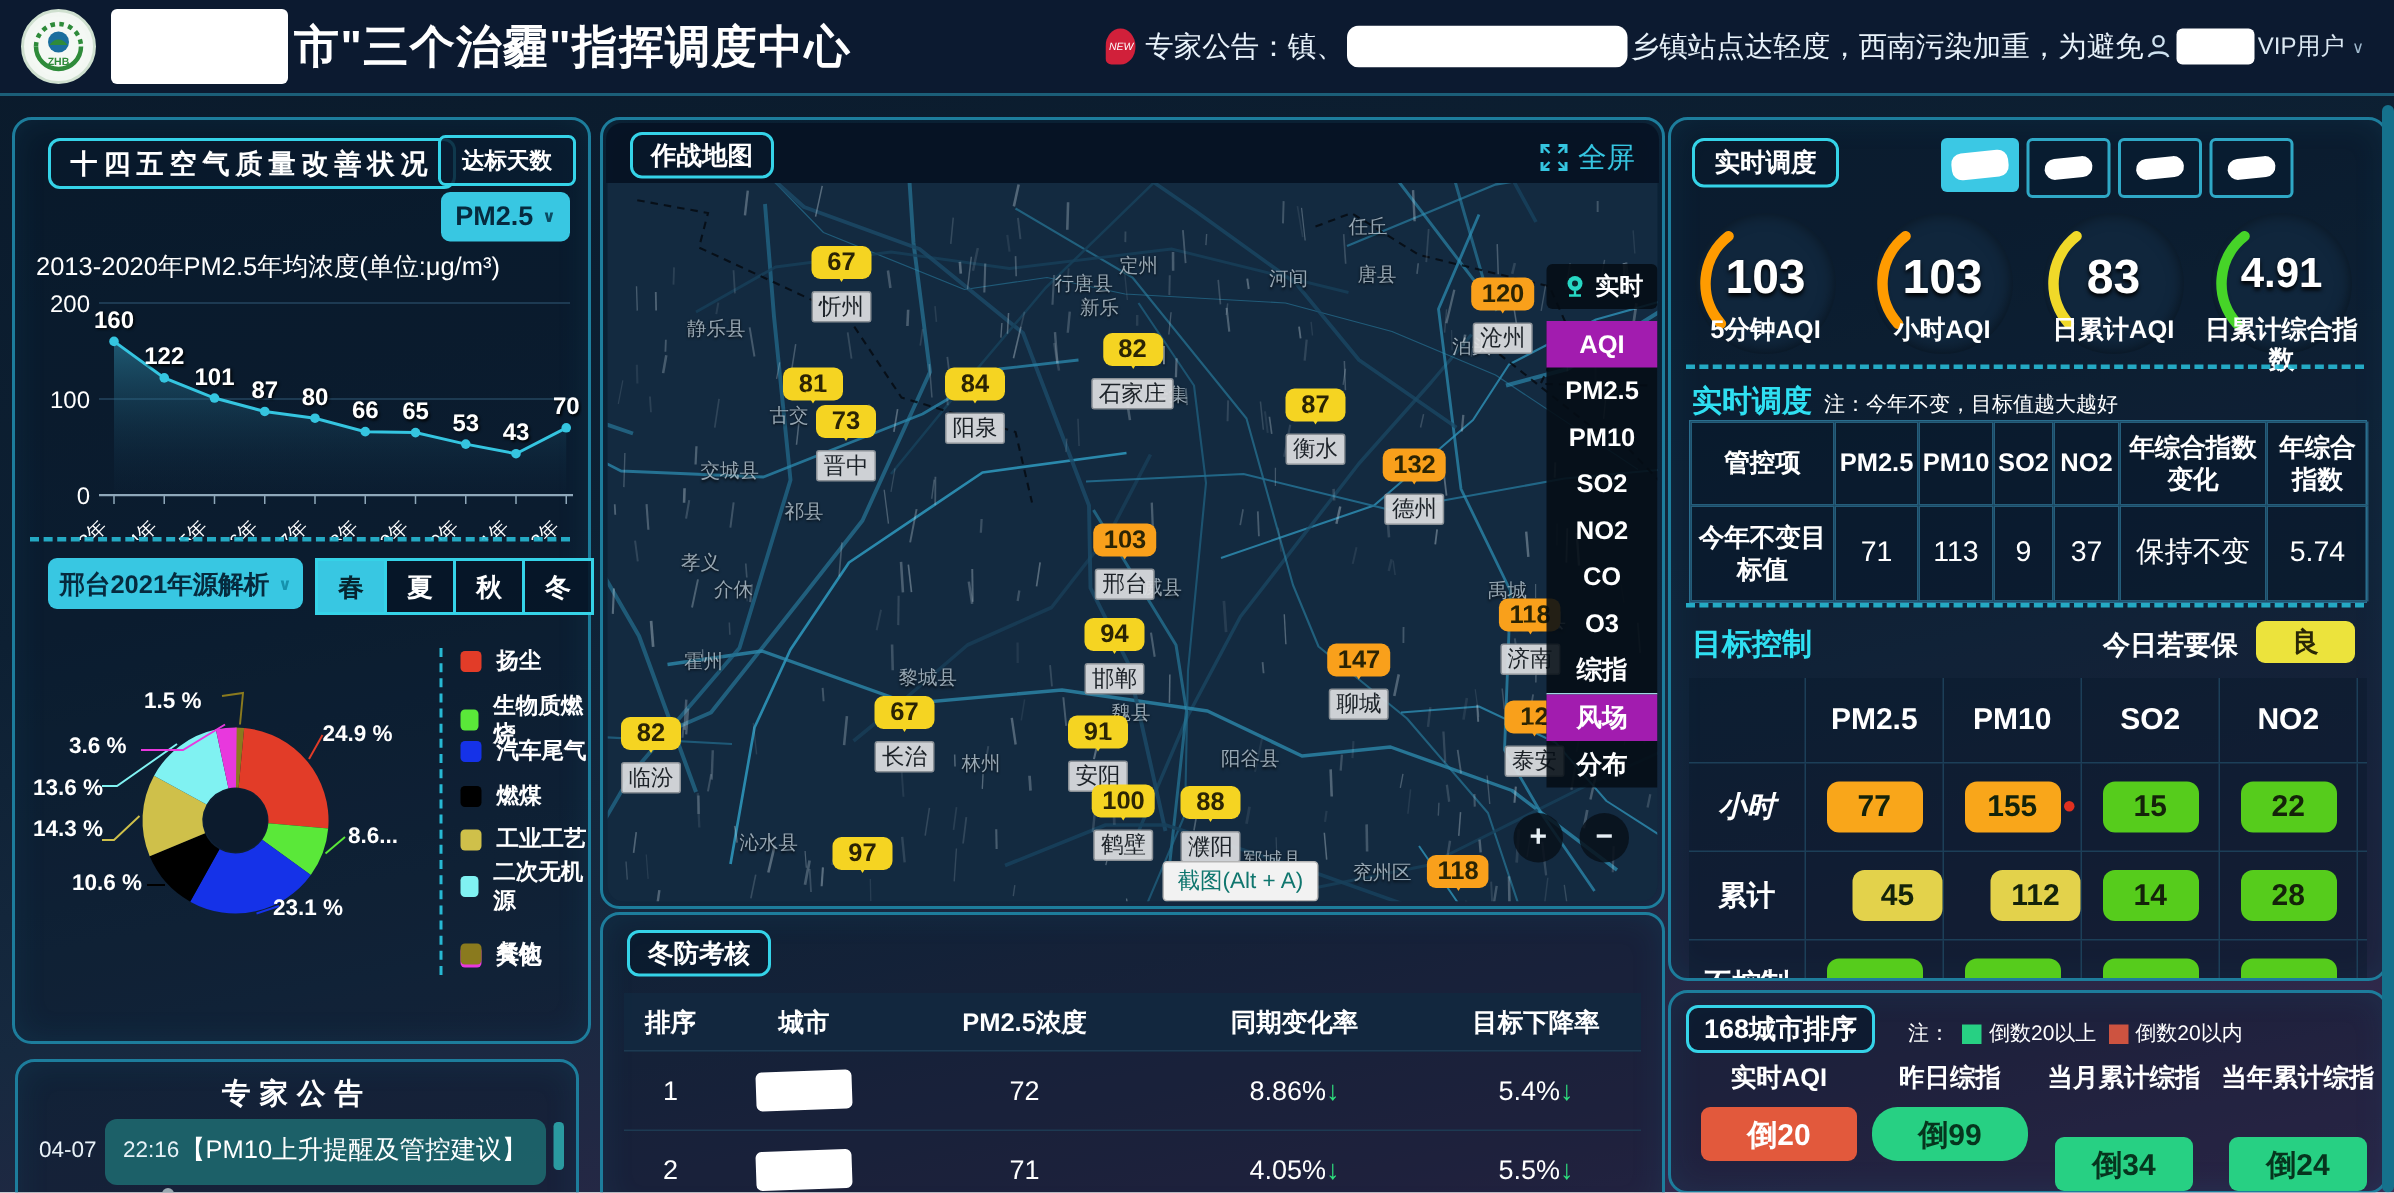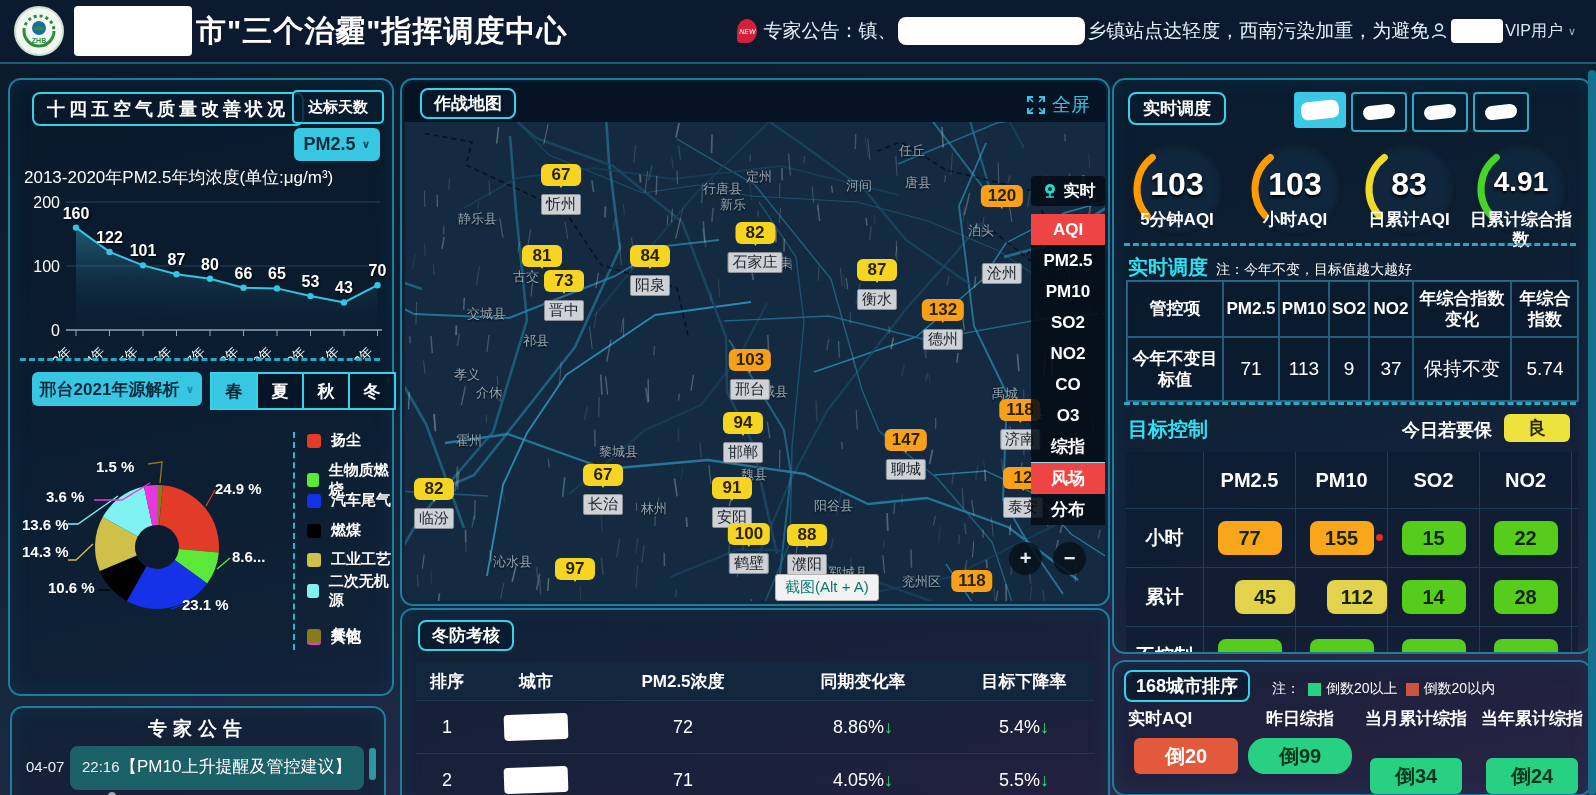--- a/index.html
+++ b/index.html
@@ -32,21 +32,21 @@
   .fullscr{position:absolute;right:16px;top:10px;color:#35c5e0;font-size:19px;display:flex;align-items:center;cursor:pointer;}
   .marker{position:absolute;display:flex;flex-direction:column;align-items:center;transform:translateX(-50%);}
   .pin{padding:1px 7px;min-width:26px;text-align:center;border-radius:6px;font-size:17px;font-weight:bold;color:#2b2404;position:relative;}
   .pin:after{content:"";position:absolute;left:50%;bottom:-7px;transform:translateX(-50%);border:5px solid transparent;border-top-width:8px;}
   .pin.y{background:#f5d422;}  .pin.y:after{border-top-color:#f5d422;}
   .pin.o{background:#f9a01b;}  .pin.o:after{border-top-color:#f9a01b;}
   .cityLabel{margin-top:8px;background:rgba(222,224,226,.92);border:1px solid #8a9096;color:#1c2228;font-size:15px;padding:0 4px;border-radius:2px;white-space:nowrap;}
   .county{position:absolute;color:#aebcc6;font-size:13px;text-shadow:0 1px 2px #000;white-space:nowrap;opacity:.85;}
   .mmenu{position:absolute;width:74px;background:rgba(5,12,20,.88);}
   .mmenu .it{height:31px;display:flex;align-items:center;justify-content:center;color:#fff;font-size:17px;font-weight:bold;}
-  .mmenu .it.on{background:#ef4444;color:#fff;}
+  .mmenu .it.on{background:#a21caf;color:#fff;}
   .mmenu .it.sep{border-bottom:1px solid #9fd8e4;}
   .live{position:absolute;width:74px;height:30px;background:rgba(5,12,20,.88);border-radius:4px;display:flex;align-items:center;justify-content:center;color:#fff;font-size:16px;font-weight:bold;}
   .zoomBtn{position:absolute;width:33px;height:33px;border-radius:50%;background:rgba(8,16,26,.85);color:#e8f0f6;font-size:20px;font-weight:bold;display:flex;align-items:center;justify-content:center;}
   .tip{position:absolute;background:#f2f2f2;border:1px solid #b5b5b5;border-radius:3px;color:#0f766e;font-size:15px;padding:3px 9px;white-space:nowrap;}
   
   .grid{display:grid;background:rgba(8,24,42,.55);border:1px solid #2a6e8e;}
   .grid .c{border:1px solid #245d7a;display:flex;align-items:center;justify-content:center;color:#fff;text-align:center;}
   .badge{border-radius:8px;font-weight:bold;color:#14230a;display:flex;align-items:center;justify-content:center;position:relative;}
   .b-or{background:#f9a61a;} .b-ye{background:#e3d24b;margin-left:31px;} .b-gr{background:#56cc1c;}
   .gauge{position:absolute;width:118px;text-align:center;}
@@ -569,21 +569,21 @@
           <div class="pin y">81</div>
         </div><div class="marker" style="left: 159px; top: 148px;">
           <div class="pin y">73</div>
           <div class="cityLabel">晋中</div>
         </div><div class="marker" style="left: 245px; top: 123px;">
           <div class="pin y">84</div>
           <div class="cityLabel">阳泉</div>
         </div><div class="marker" style="left: 350px; top: 100px;">
           <div class="pin y">82</div>
           <div class="cityLabel">石家庄</div>
-        </div><div class="marker" style="left: 597px; top: 63px; gap: 48px;">
+        </div><div class="marker" style="left: 597px; top: 63px;">
           <div class="pin o">120</div>
           <div class="cityLabel">沧州</div>
         </div><div class="marker" style="left: 472px; top: 137px;">
           <div class="pin y">87</div>
           <div class="cityLabel">衡水</div>
         </div><div class="marker" style="left: 538px; top: 177px;">
           <div class="pin o">132</div>
           <div class="cityLabel">德州</div>
         </div><div class="marker" style="left: 345px; top: 227px;">
           <div class="pin o">103</div>
@@ -761,21 +761,21 @@
     <div style="position:absolute;right:98px;top:338px;color:#fff;font-size:18px;font-weight:bold;">今日若要保</div>
     <div style="position:absolute;right:20px;top:334px;width:66px;height:28px;background:#ece33c;border-radius:6px;color:#2a2706;font-size:18px;font-weight:bold;display:flex;align-items:center;justify-content:center;">良</div>
     <div id="targetTable" style="position:absolute;left:12px;top:372px;width:452px;overflow:hidden;">
         <div class="grid" style="grid-template-columns: 78px repeat(5, 92px); width: 538px; border: none; background: rgba(8, 24, 42, 0.4);">
           <div class="c" style="border-top: none; border-right: 1px solid rgb(28, 63, 88); border-bottom: 1px solid rgb(28, 63, 88); border-left: none; border-image: initial; height: 56px; font-size: 20px; font-weight: bold;"></div>
           <div class="c" style="border-top: none; border-right: 1px solid rgb(28, 63, 88); border-bottom: 1px solid rgb(28, 63, 88); border-left: none; border-image: initial; height: 56px; font-size: 20px; font-weight: bold;">PM2.5</div>
           <div class="c" style="border-top: none; border-right: 1px solid rgb(28, 63, 88); border-bottom: 1px solid rgb(28, 63, 88); border-left: none; border-image: initial; height: 56px; font-size: 20px; font-weight: bold;">PM10</div>
           <div class="c" style="border-top: none; border-right: 1px solid rgb(28, 63, 88); border-bottom: 1px solid rgb(28, 63, 88); border-left: none; border-image: initial; height: 56px; font-size: 20px; font-weight: bold;">SO2</div>
           <div class="c" style="border-top: none; border-right: 1px solid rgb(28, 63, 88); border-bottom: 1px solid rgb(28, 63, 88); border-left: none; border-image: initial; height: 56px; font-size: 20px; font-weight: bold;">NO2</div>
           <div class="c" style="border-top: none; border-right: 1px solid rgb(28, 63, 88); border-bottom: 1px solid rgb(28, 63, 88); border-left: none; border-image: initial; height: 56px; font-size: 20px; font-weight: bold;">CO</div>
-          <div class="c" style="border-top: none; border-right: 1px solid rgb(28, 63, 88); border-bottom: 1px solid rgb(28, 63, 88); border-left: none; border-image: initial; height: 58px; font-size: 19px; font-weight: bold;">小时</div>
+          <div class="c" style="border-top: none; border-right: 1px solid rgb(28, 63, 88); border-bottom: 1px solid rgb(28, 63, 88); border-left: none; border-image: initial; height: 58px; font-size: 19px; font-weight: bold; font-style: italic;">小时</div>
           <div class="c" style="border-top: none; border-right: 1px solid rgb(28, 63, 88); border-bottom: 1px solid rgb(28, 63, 88); border-left: none; border-image: initial; height: 58px;">
             <div class="badge b-or" style="width: 64px; height: 34px; font-size: 20px;">77</div>
           </div>
           <div class="c" style="border-top: none; border-right: 1px solid rgb(28, 63, 88); border-bottom: 1px solid rgb(28, 63, 88); border-left: none; border-image: initial; height: 58px;">
             <div class="badge b-or" style="width: 64px; height: 34px; font-size: 20px;">155<span style="position: absolute; right: -9px; top: 13px; width: 7px; height: 7px; border-radius: 50%; background: rgb(224, 48, 32);"></span></div>
           </div>
           <div class="c" style="border-top: none; border-right: 1px solid rgb(28, 63, 88); border-bottom: 1px solid rgb(28, 63, 88); border-left: none; border-image: initial; height: 58px;">
             <div class="badge b-gr" style="width: 64px; height: 34px; font-size: 20px;">15</div>
           </div>
           <div class="c" style="border-top: none; border-right: 1px solid rgb(28, 63, 88); border-bottom: 1px solid rgb(28, 63, 88); border-left: none; border-image: initial; height: 58px;">
@@ -817,21 +817,21 @@
   <div class="panel" style="left:1112px;top:660px;width:476px;height:132px;">
     <div class="tbox" style="position:absolute;left:10px;top:8px;font-size:18px;padding:2px 10px;">168城市排序</div>
     <div id="rkNote" style="position:absolute;left:158px;top:18px;display:flex;align-items:center;color:#fff;font-size:14px;">
         <span>注：</span>
         <span style="width: 13px; height: 13px; background: rgb(39, 208, 131); display: inline-block; margin: 0px 5px 0px 8px;"></span>
         <span>倒数20以上</span>
         <span style="width: 13px; height: 13px; background: rgb(205, 83, 64); display: inline-block; margin: 0px 5px 0px 8px;"></span>
         <span>倒数20以内</span>
       </div>
     <div id="rkItems"></div>
-  <div style="position: absolute; top: 46px; left: 14px; width: 116px; text-align: left; color: rgb(255, 255, 255); font-size: 17px; font-weight: bold; line-height: 1.25;">实时AQI</div>
+  <div style="position: absolute; top: 46px; left: 14px; width: 116px; text-align: center; color: rgb(255, 255, 255); font-size: 17px; font-weight: bold; line-height: 1.25;">实时AQI</div>
       <div class="rk-badge" style="position: absolute; width: 104px; left: 20px; top: 76px; background: rgb(226, 89, 60); color: rgb(255, 255, 255);">倒20</div>
       <div style="position: absolute; top: 46px; left: 128px; width: 116px; text-align: center; color: rgb(255, 255, 255); font-size: 17px; font-weight: bold; line-height: 1.25;">昨日综指</div>
       <div class="rk-badge" style="position: absolute; width: 104px; left: 134px; top: 76px; background: rgb(39, 208, 131); color: rgb(6, 53, 30); border-radius: 17px;">倒99</div>
       <div style="position: absolute; top: 46px; left: 244px; width: 116px; text-align: center; color: rgb(255, 255, 255); font-size: 17px; font-weight: bold; line-height: 1.25;">当月累计综指</div>
       <div class="rk-badge" style="position: absolute; width: 92px; left: 256px; top: 96px; background: rgb(39, 208, 131); color: rgb(6, 53, 30);">倒34</div>
       <div style="position: absolute; top: 46px; left: 360px; width: 116px; text-align: center; color: rgb(255, 255, 255); font-size: 17px; font-weight: bold; line-height: 1.25;">当年累计综指</div>
       <div class="rk-badge" style="position: absolute; width: 92px; left: 372px; top: 96px; background: rgb(39, 208, 131); color: rgb(6, 53, 30);">倒24</div>
     </div>
 
   <div class="scrolltrack"></div>

